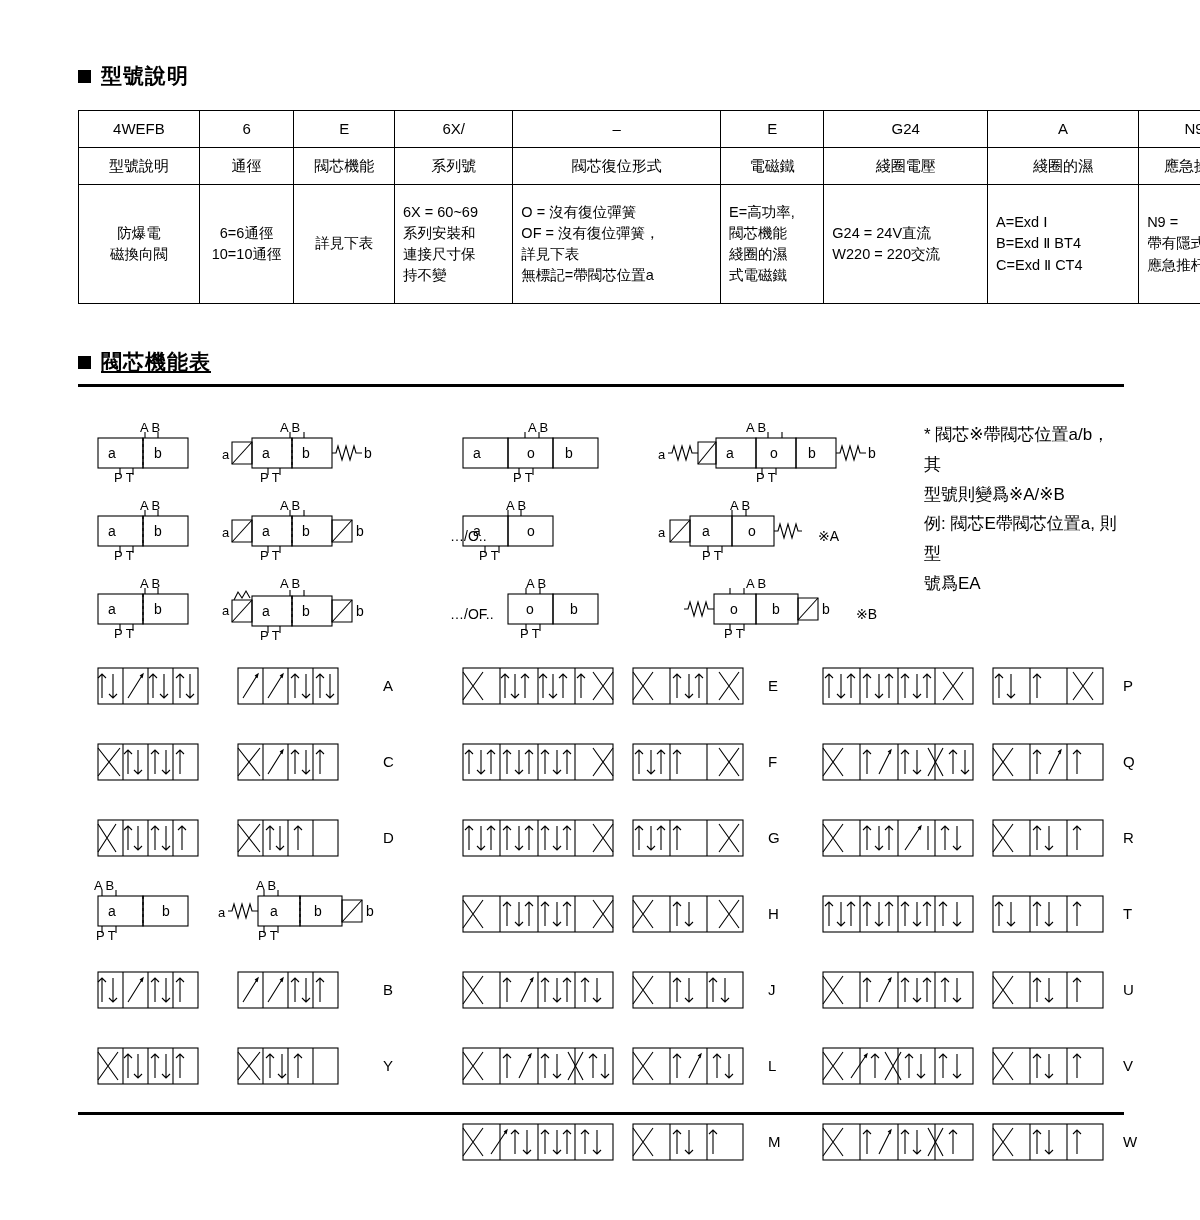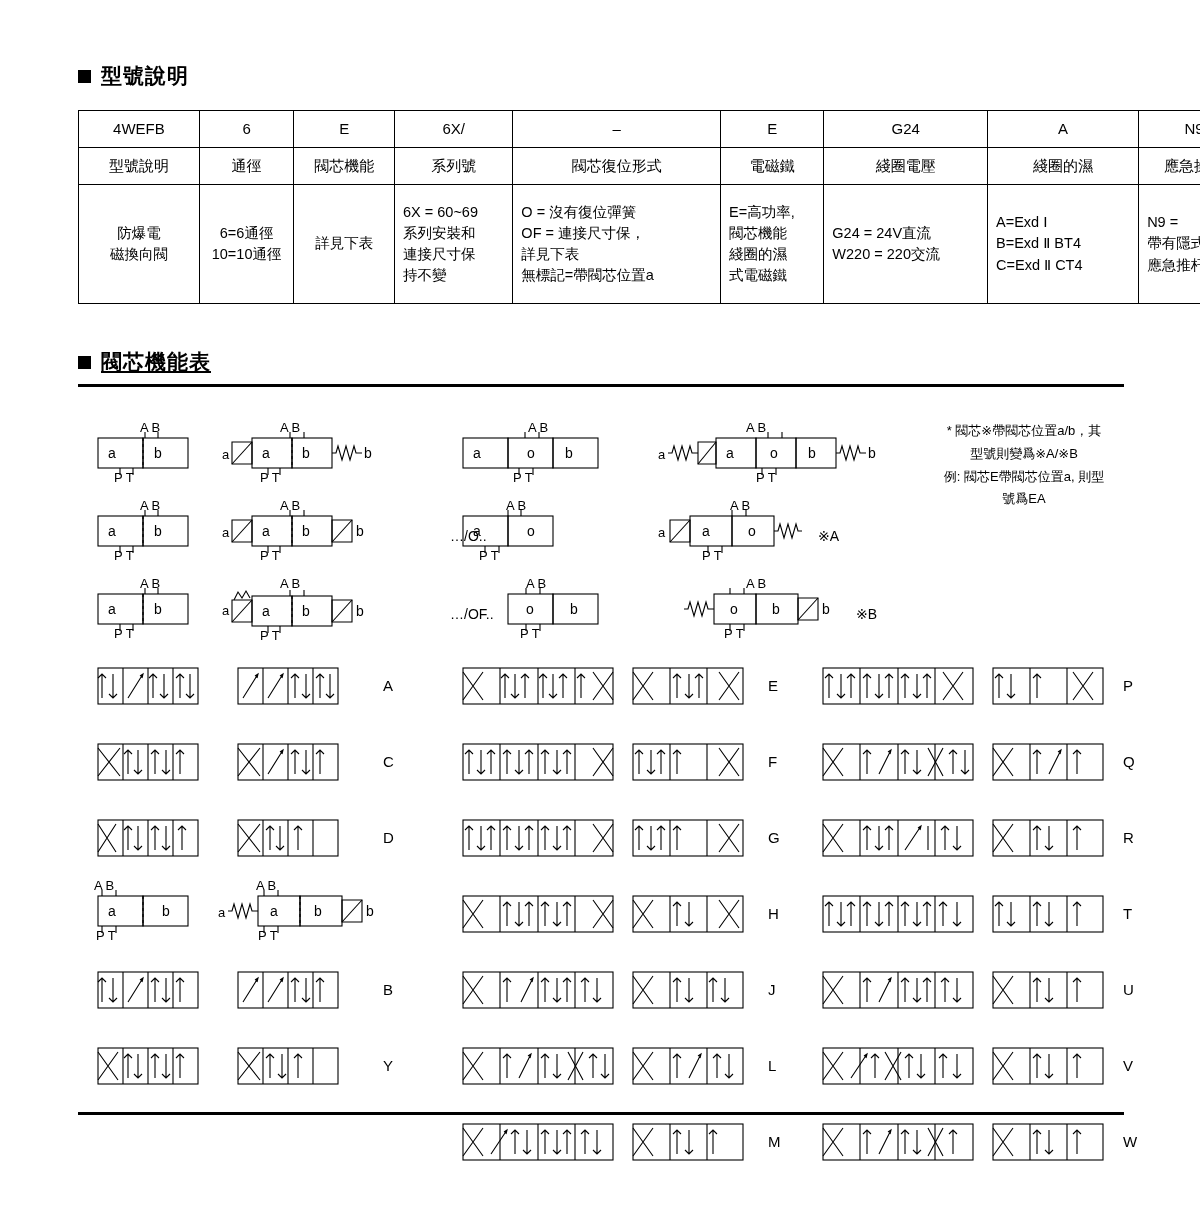--- a/index.html
+++ b/index.html
@@ -41,21 +41,21 @@
   table.model tr.body td{height:108px;font-size:14.5px;}
   table.model tr.body td.lft{text-align:left;padding-left:8px;}
   .cellline{display:block;white-space:nowrap;}
 
   
   .rule{position:absolute;left:78px;height:3px;background:#000;}
   .spool-area{position:absolute;left:78px;top:400px;width:1046px;height:720px;}
 
   .note{
     position:absolute;right:0;top:20px;width:200px;
-    font-size:13px;line-height:1.75;text-align:center;
+    font-size:17px;line-height:1.75;text-align:left;
   }
 
   
   .sym{position:absolute;}
   .lbl{position:absolute;font-size:14px;}
   .lbl-big{position:absolute;font-size:15px;}
 
   svg{display:block;overflow:visible;}
   .ln{stroke:#000;stroke-width:1.1;fill:none;}
   .ln-d{stroke:#000;stroke-width:1.1;fill:none;stroke-dasharray:3 3;}
@@ -120,21 +120,21 @@
           <span class="cellline">詳見下表</span>
         </td>
         <td class="lft">
           <span class="cellline">6X = 60~69</span>
           <span class="cellline">系列安裝和</span>
           <span class="cellline">連接尺寸保</span>
           <span class="cellline">持不變</span>
         </td>
         <td class="lft">
           <span class="cellline">O  = 沒有復位彈簧</span>
-          <span class="cellline">OF = 連接尺寸保，</span>
+          <span class="cellline">OF = 沒有復位彈簧，</span>
           <span class="cellline">詳見下表</span>
           <span class="cellline">無標記=帶閥芯位置a</span>
         </td>
         <td class="lft">
           <span class="cellline">E=高功率,</span>
           <span class="cellline">閥芯機能</span>
           <span class="cellline">綫圈的濕</span>
           <span class="cellline">式電磁鐵</span>
         </td>
         <td class="lft">

